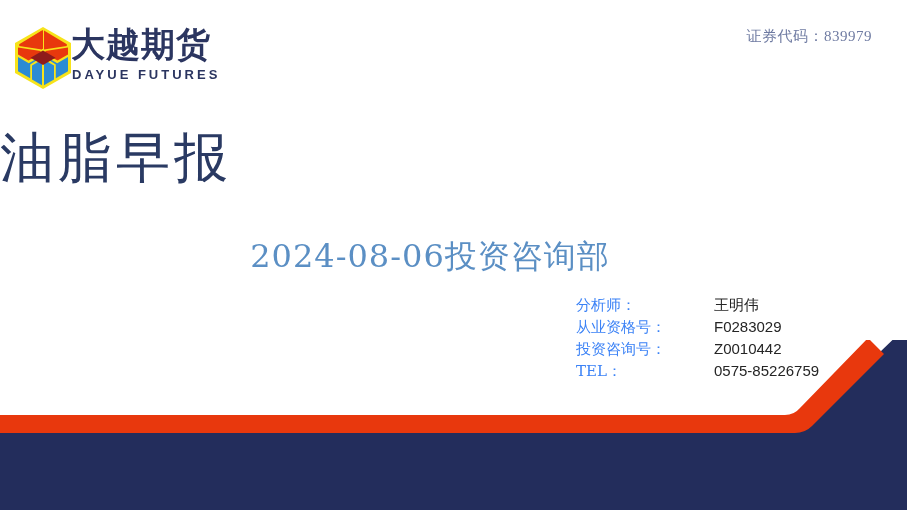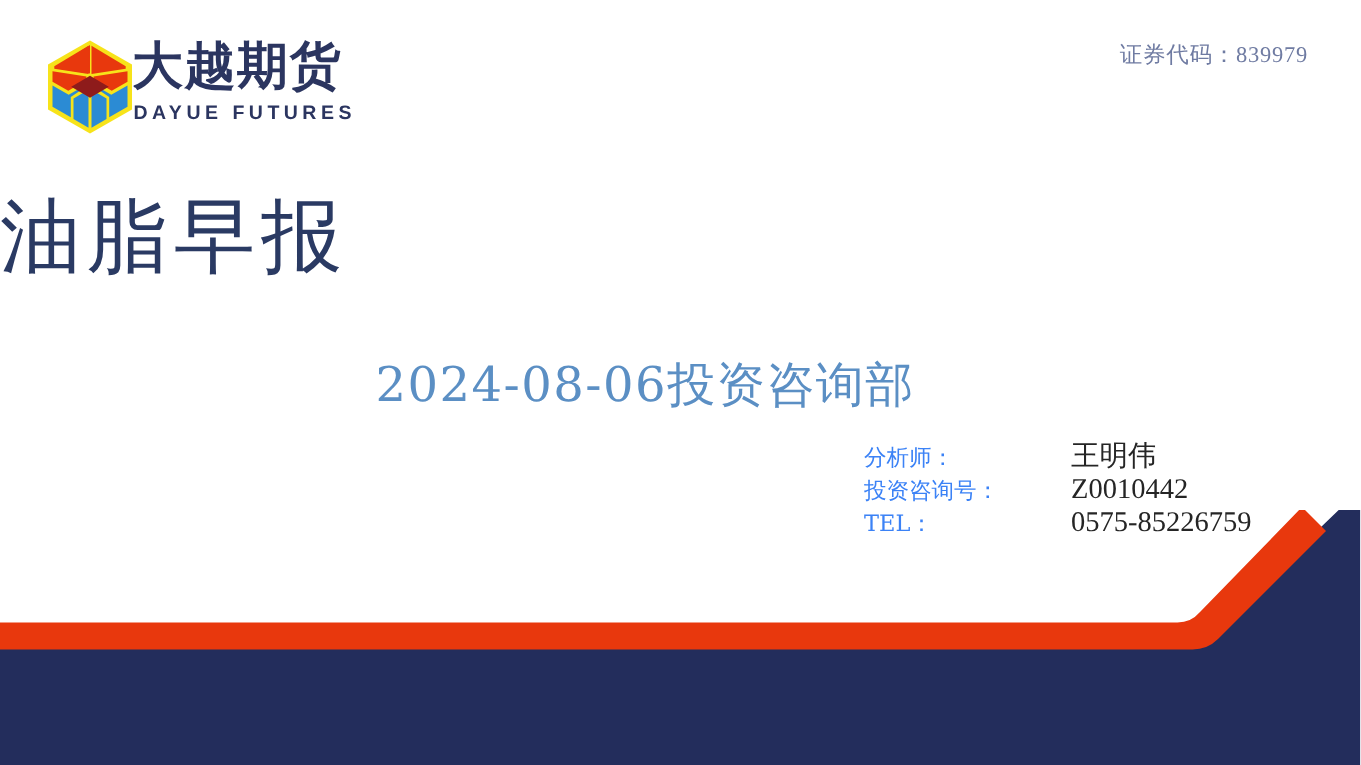--- a/index.html
+++ b/index.html
@@ -20,21 +20,21 @@
     left: 0; top: 0;
     width: 907px;
     height: 510px;
     background: #ffffff;
     overflow: hidden;
   }
 
   
   #logo-block {
     position: absolute;
-    left: 30px;
+    left: 13px;
     top: 25px;
     width: 210px;
     height: 68px;
   }
   #logo-mark {
     position: absolute;
     left: 0px;
     top: 1px;
     width: 60px;
     height: 64px;
@@ -130,22 +130,22 @@
   }
   .info-label {
     width: 138px;
     flex: 0 0 138px;
     font-family: "DejaVu Serif", "Liberation Serif", serif;
     font-size: 15px;
     color: #3b82f6;
     white-space: nowrap;
   }
   .info-value {
-    font-family: Liberation Serif, serif;
-    font-size: 19px;
+    font-family: Liberation Sans, sans-serif;
+    font-size: 15px;
     color: #252525;
     white-space: nowrap;
   }
 
   
   #bottom-deco {
     position: absolute;
     left: 0;
     top: 340px;
     width: 907px;
@@ -201,20 +201,24 @@
 
   <div id="doc-subtitle">2024-08-06投资咨询部</div>
 
   <div id="analyst-info">
 
     <div class="info-row">
       <span class="info-label">分析师：</span>
       <span class="info-value">王明伟</span>
     </div>
 
+    <div class="info-row">
+      <span class="info-label">从业资格号：</span>
+      <span class="info-value">F0283029</span>
+    </div>
 
     <div class="info-row">
       <span class="info-label">投资咨询号：</span>
       <span class="info-value">Z0010442</span>
     </div>
 
     <div class="info-row">
       <span class="info-label">TEL：</span>
       <span class="info-value">0575-85226759</span>
     </div>

